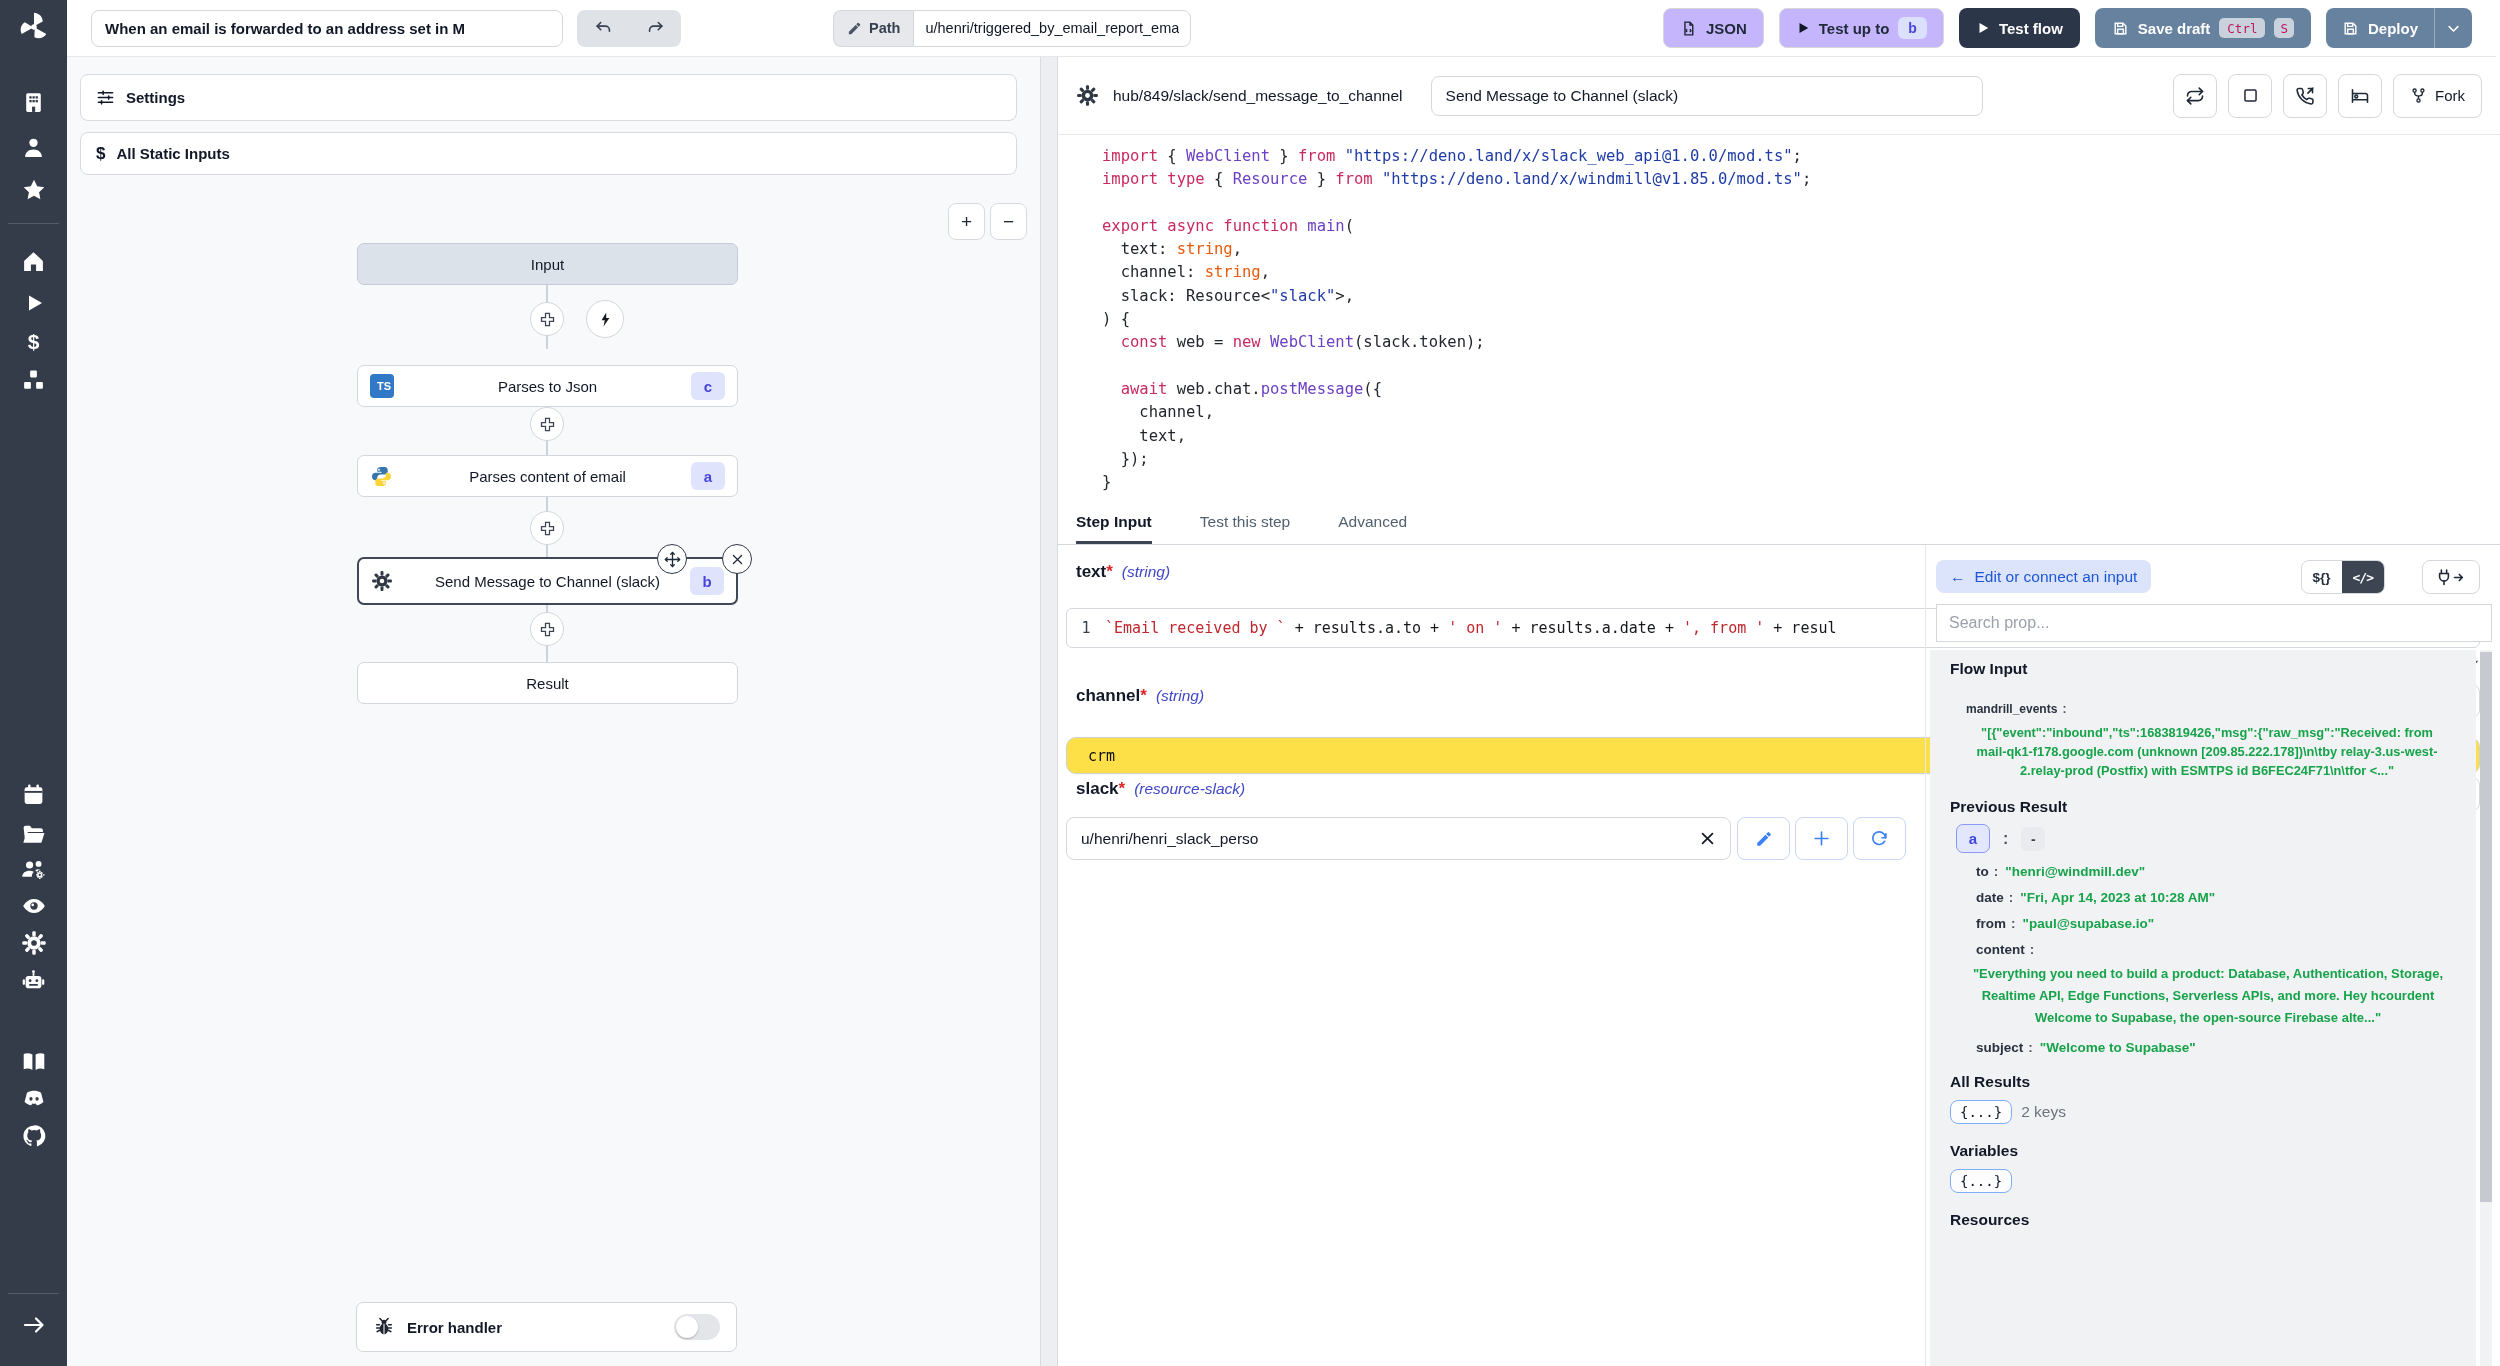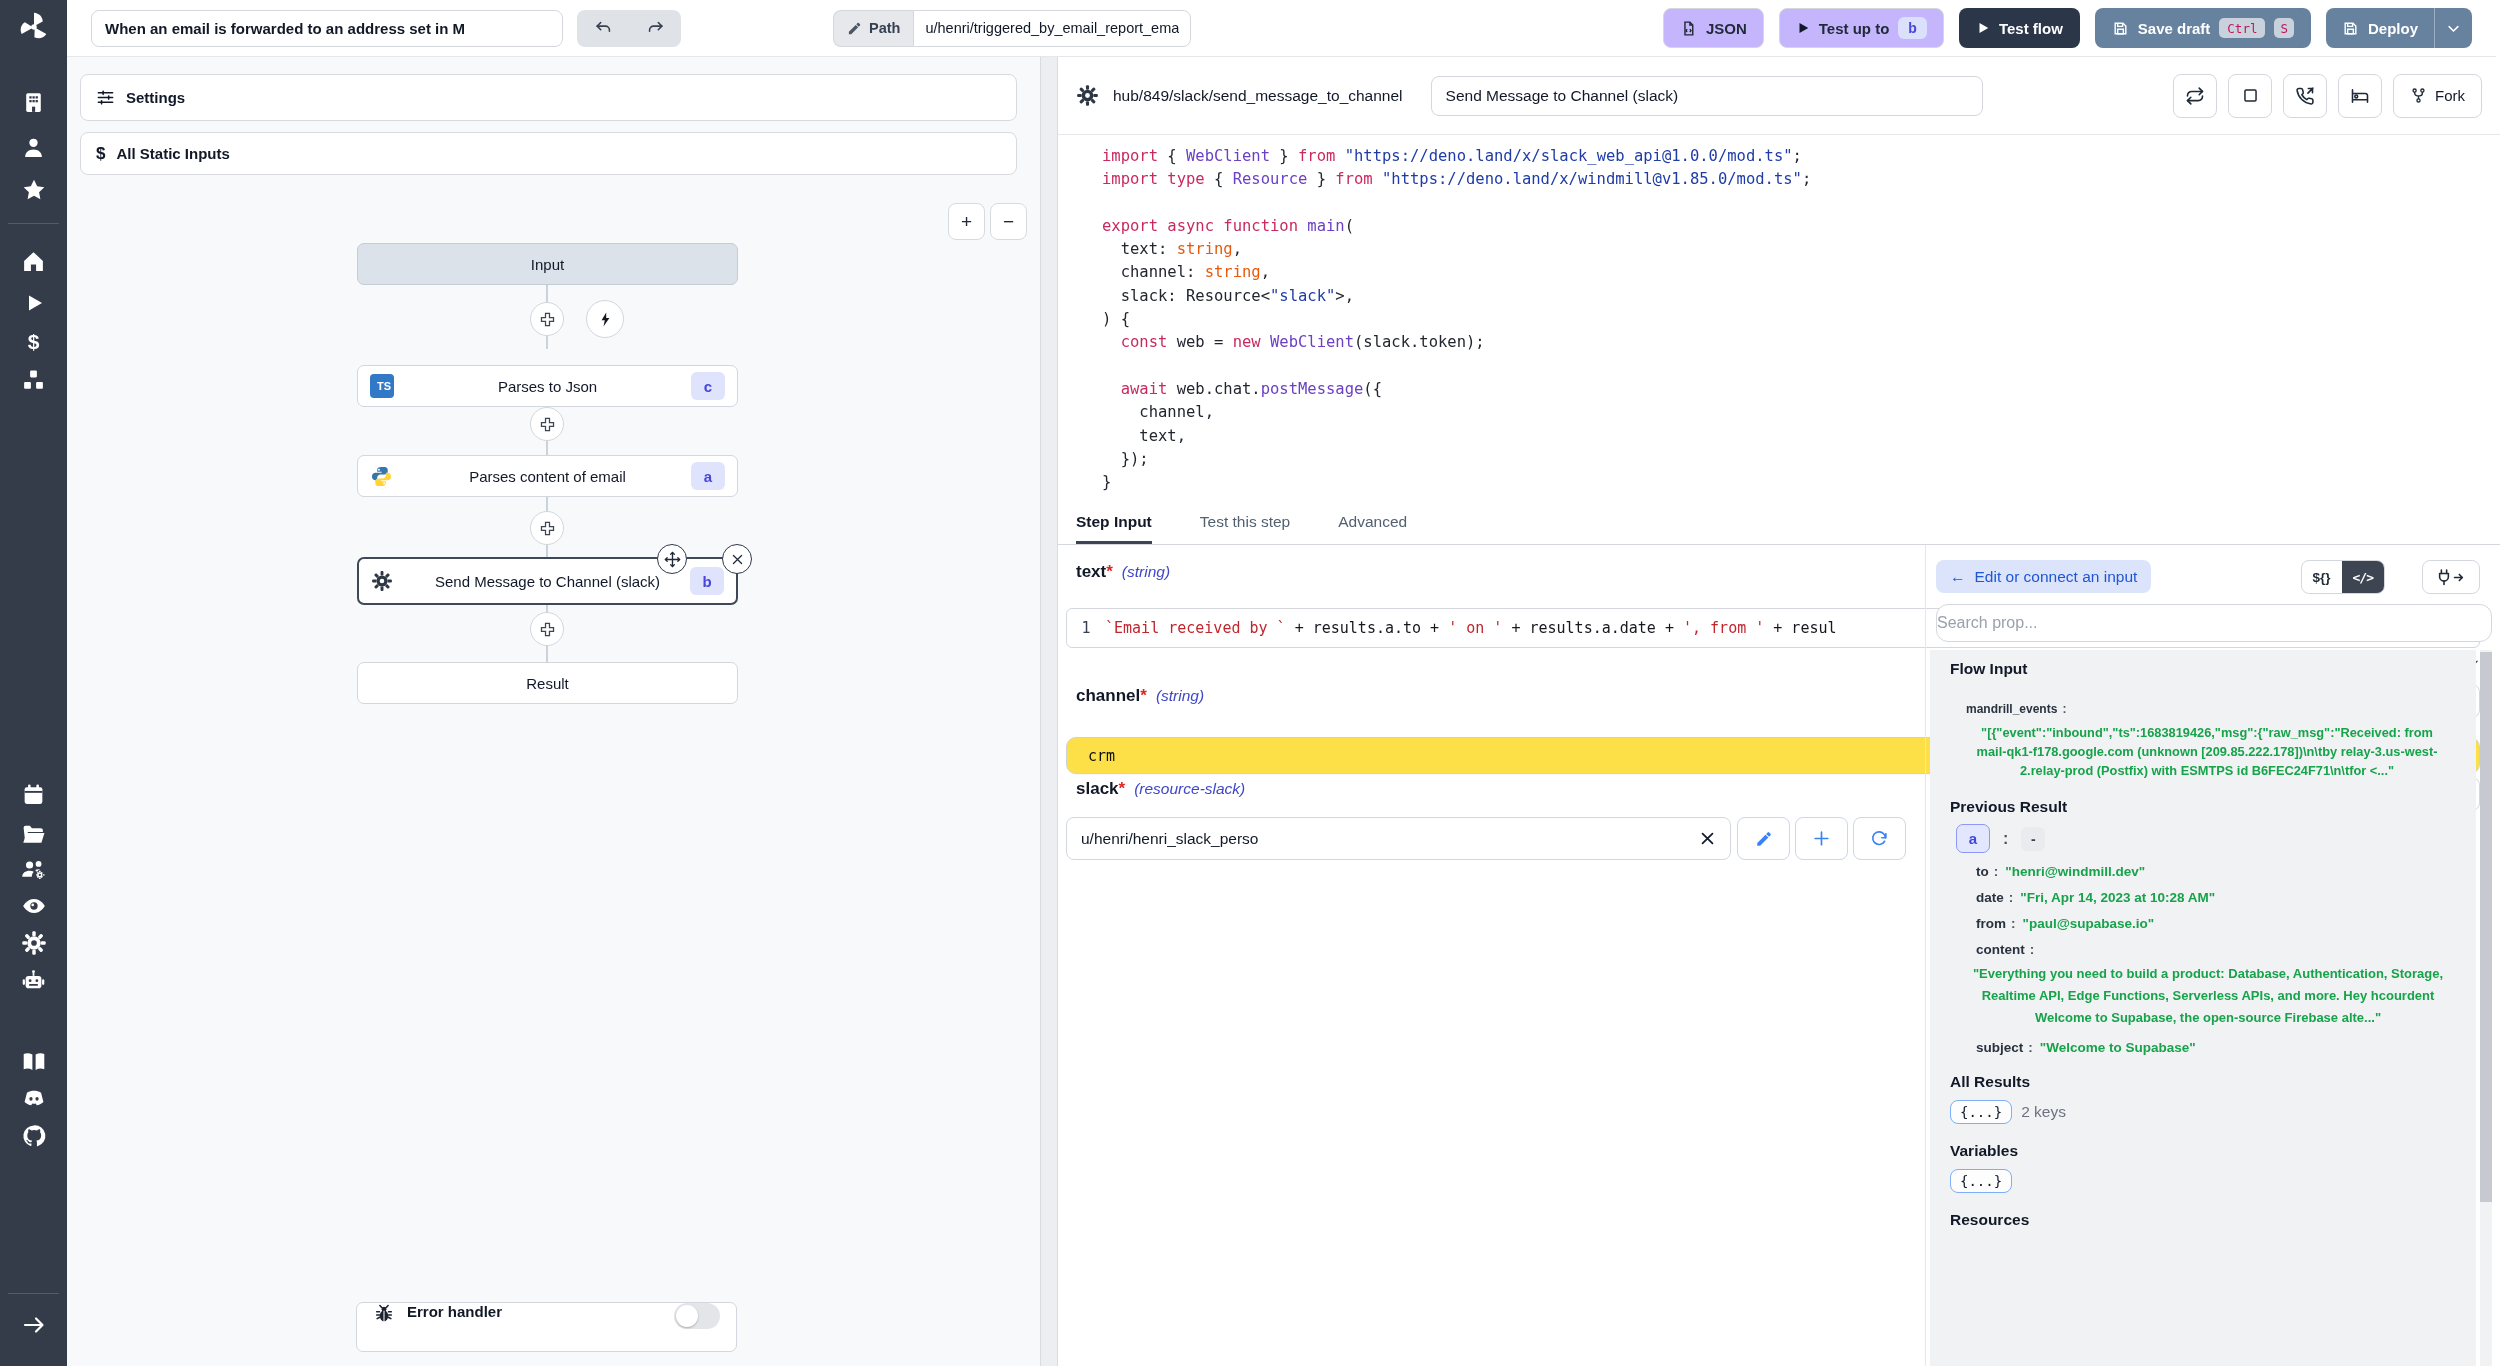--- a/index.html
+++ b/index.html
@@ -41,21 +41,21 @@
   .fnode{position:absolute;left:290px;width:381px;background:#fff;border:1px solid #d2d7dd;border-radius:7px;display:flex;align-items:center;padding:0 12px;cursor:pointer}
   .fnode .nlabel{position:absolute;left:0;right:0;text-align:center;font-size:15px;color:#111827}
   .fnode .nbadge{margin-left:auto;z-index:2;width:34px;height:28px;border-radius:6px;background:#dfe3fc;color:#4946d8;font-weight:700;font-size:15px;display:flex;align-items:center;justify-content:center}
   .fnode .nicon{z-index:2}
   .node-input{background:#dbe2e9;border-color:#c3ccd7;justify-content:center}
   .node-sel{border:2px solid #3f4856}
   .conn{position:absolute;width:34px;height:34px;border-radius:50%;background:#fff;border:1px solid #d2d7dd;display:flex;align-items:center;justify-content:center;cursor:pointer;z-index:3}
   .conn-bolt{width:38px;height:38px}
   .mini-circ{position:absolute;width:30px;height:30px;border-radius:50%;background:#fff;border:1.6px solid #30394a;display:flex;align-items:center;justify-content:center;cursor:pointer;z-index:5}
   .ts-icon{width:24px;height:24px;border-radius:4px;background:#3178c6;color:#fff;font-size:11px;font-weight:700;display:flex;align-items:center;justify-content:flex-end;padding:2px 3px}
-  .eh-box{position:absolute;left:289px;top:1245px;width:381px;height:50px;background:#fff;border:1px solid #d2d7dd;border-radius:7px;display:flex;align-items:flex-start;gap:12px;padding:0 16px;cursor:pointer}
+  .eh-box{position:absolute;left:289px;top:1245px;width:381px;height:50px;background:#fff;border:1px solid #d2d7dd;border-radius:7px;display:flex;align-items:center;gap:12px;padding:0 16px;cursor:pointer}
   .eh-box .elabel{font-size:15px;font-weight:600;color:#111827}
   .toggle{margin-left:auto;width:46px;height:26px;border-radius:13px;background:#e3e5e9;position:relative;cursor:pointer}
   .toggle .knob{position:absolute;left:2px;top:2px;width:22px;height:22px;border-radius:50%;background:#fff;box-shadow:0 1px 2px rgba(0,0,0,.25)}
 
   
   #vdivider{position:absolute;left:1040px;top:57px;width:18px;height:1309px;background:#edeef1;border-left:1px solid #d8dce1;border-right:1px solid #d8dce1}
 
   
   #right-panel{position:absolute;left:1058px;top:57px;width:1442px;height:1309px;background:#fff}
   .rp-header{position:absolute;left:0;top:0;right:0;height:78px;border-bottom:1px solid #e5e7eb;display:flex;align-items:center;padding:0 18px}
@@ -94,21 +94,21 @@
   .help-link{position:absolute;right:20px;display:flex;align-items:center;gap:7px;font-size:15px;color:#374151;cursor:pointer}
   .help-link u{text-underline-offset:3px}
   .text-input-lg{position:absolute;left:8px;right:20px;height:37px;border:1px solid #cdd2d8;border-radius:10px;padding:0 21px;font-family:"DejaVu Sans Mono",monospace;font-size:15px;color:#111;background:#fde047;box-shadow:0 1px 2px rgba(0,0,0,.04)}
   .res-input{position:absolute;left:8px;width:665px;height:43px;border:1px solid #d4d8dd;border-radius:8px;background:#fff;display:flex;align-items:center;padding:0 14px;font-size:15.5px;color:#111827}
   .res-x{margin-left:auto;background:none;border:none;cursor:pointer}
   .res-btn{position:absolute;width:53px;height:43px;border:1px solid #c7d7f5;border-radius:8px;background:#fff;display:flex;align-items:center;justify-content:center;cursor:pointer}
 
   
   .props-col{position:absolute;left:867px;top:488px;right:0;bottom:0;border-left:1px solid #e5e7eb;padding:15px 8px 0 10px}
   .edit-connect{display:inline-flex;align-items:center;gap:9px;height:33px;background:#dbe4fb;color:#1e56d6;border:none;border-radius:8px;padding:0 14px;font-size:15.5px;font-weight:500;cursor:pointer;font-family:"Liberation Sans",sans-serif}
-  .prop-search{margin-top:11px;width:556px;height:38px;border:1px solid #d4d8dd;border-radius:12px;padding:0 0;font-size:16px;color:#111827;font-family:"Liberation Sans",sans-serif}
+  .prop-search{margin-top:11px;width:556px;height:38px;border:1px solid #d4d8dd;border-radius:0;padding:0 12px;font-size:16px;color:#111827;font-family:"Liberation Sans",sans-serif}
   .prop-search::placeholder{color:#9aa1ab}
   .prop-list{position:absolute;left:4px;right:24px;top:105px;bottom:0;background:#f1f2f4;padding:10px 20px;overflow:hidden}
   .plist-title{font-size:15.5px;font-weight:700;color:#111827}
   .pkey-row{margin:24px 0 0 16px;font-size:12px}
   .pkey{font-weight:700;color:#29323f}
   .pcolon{font-weight:700;color:#4b5563;margin:0 5px}
   .pgreen{color:#16a34a;font-weight:600}
   .pgreen-block{margin:7px 16px 0 24px;text-align:center;color:#16a34a;font-weight:600;font-size:12.8px;line-height:19px}
   .mt18{margin-top:18px}
   .chip-row{margin:8px 0 0 6px;display:flex;align-items:center;gap:8px}

